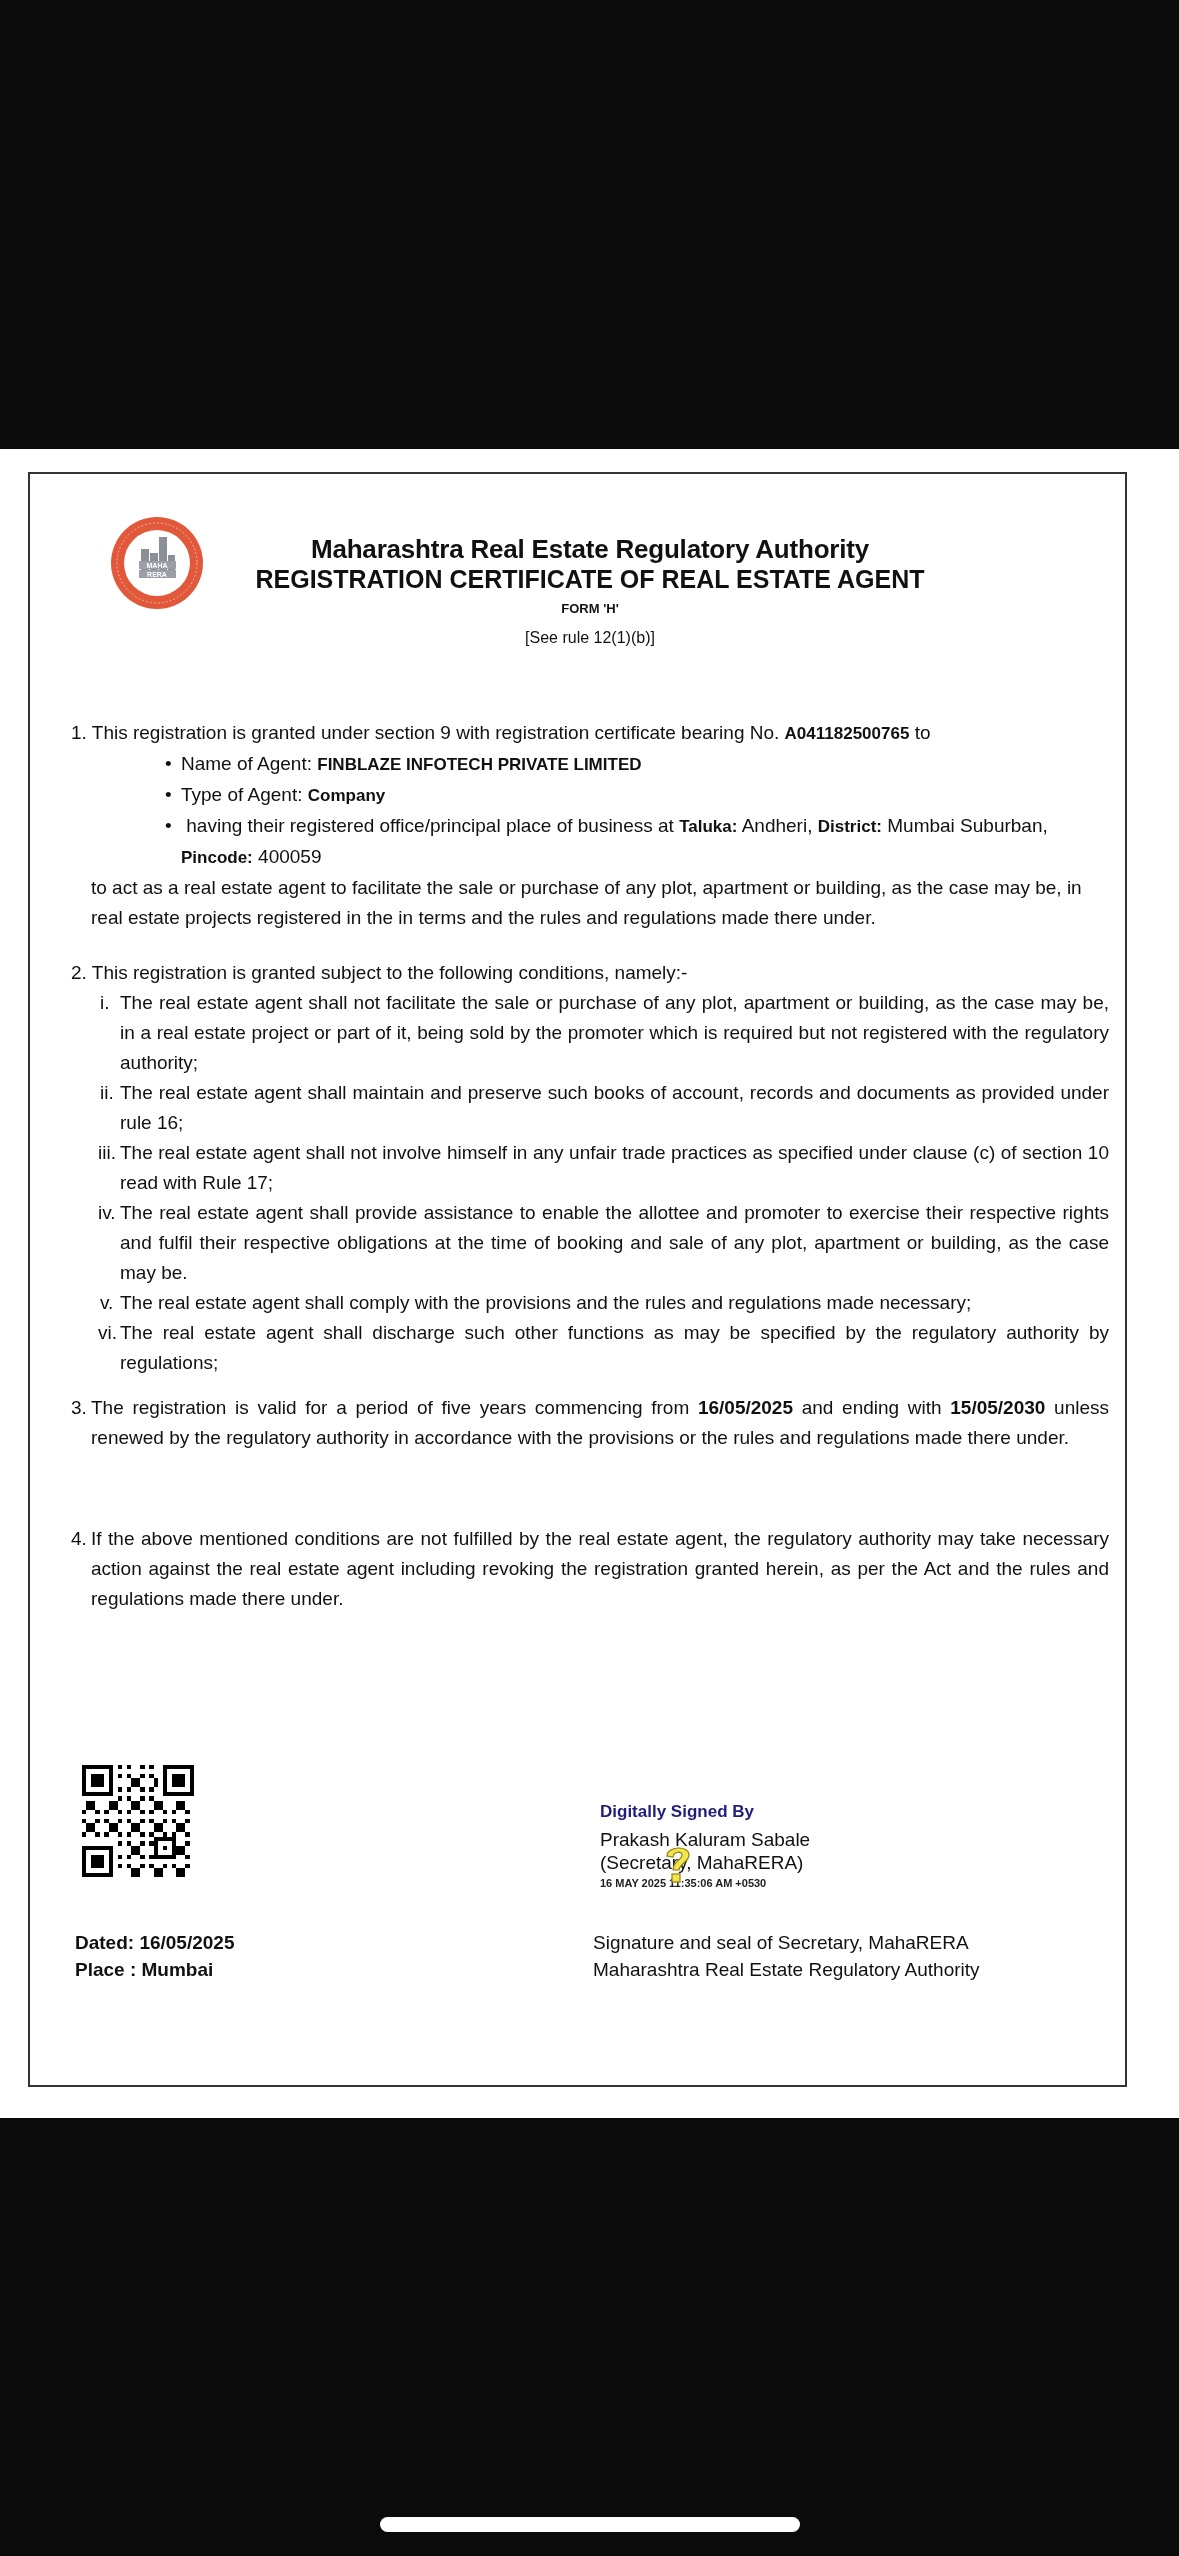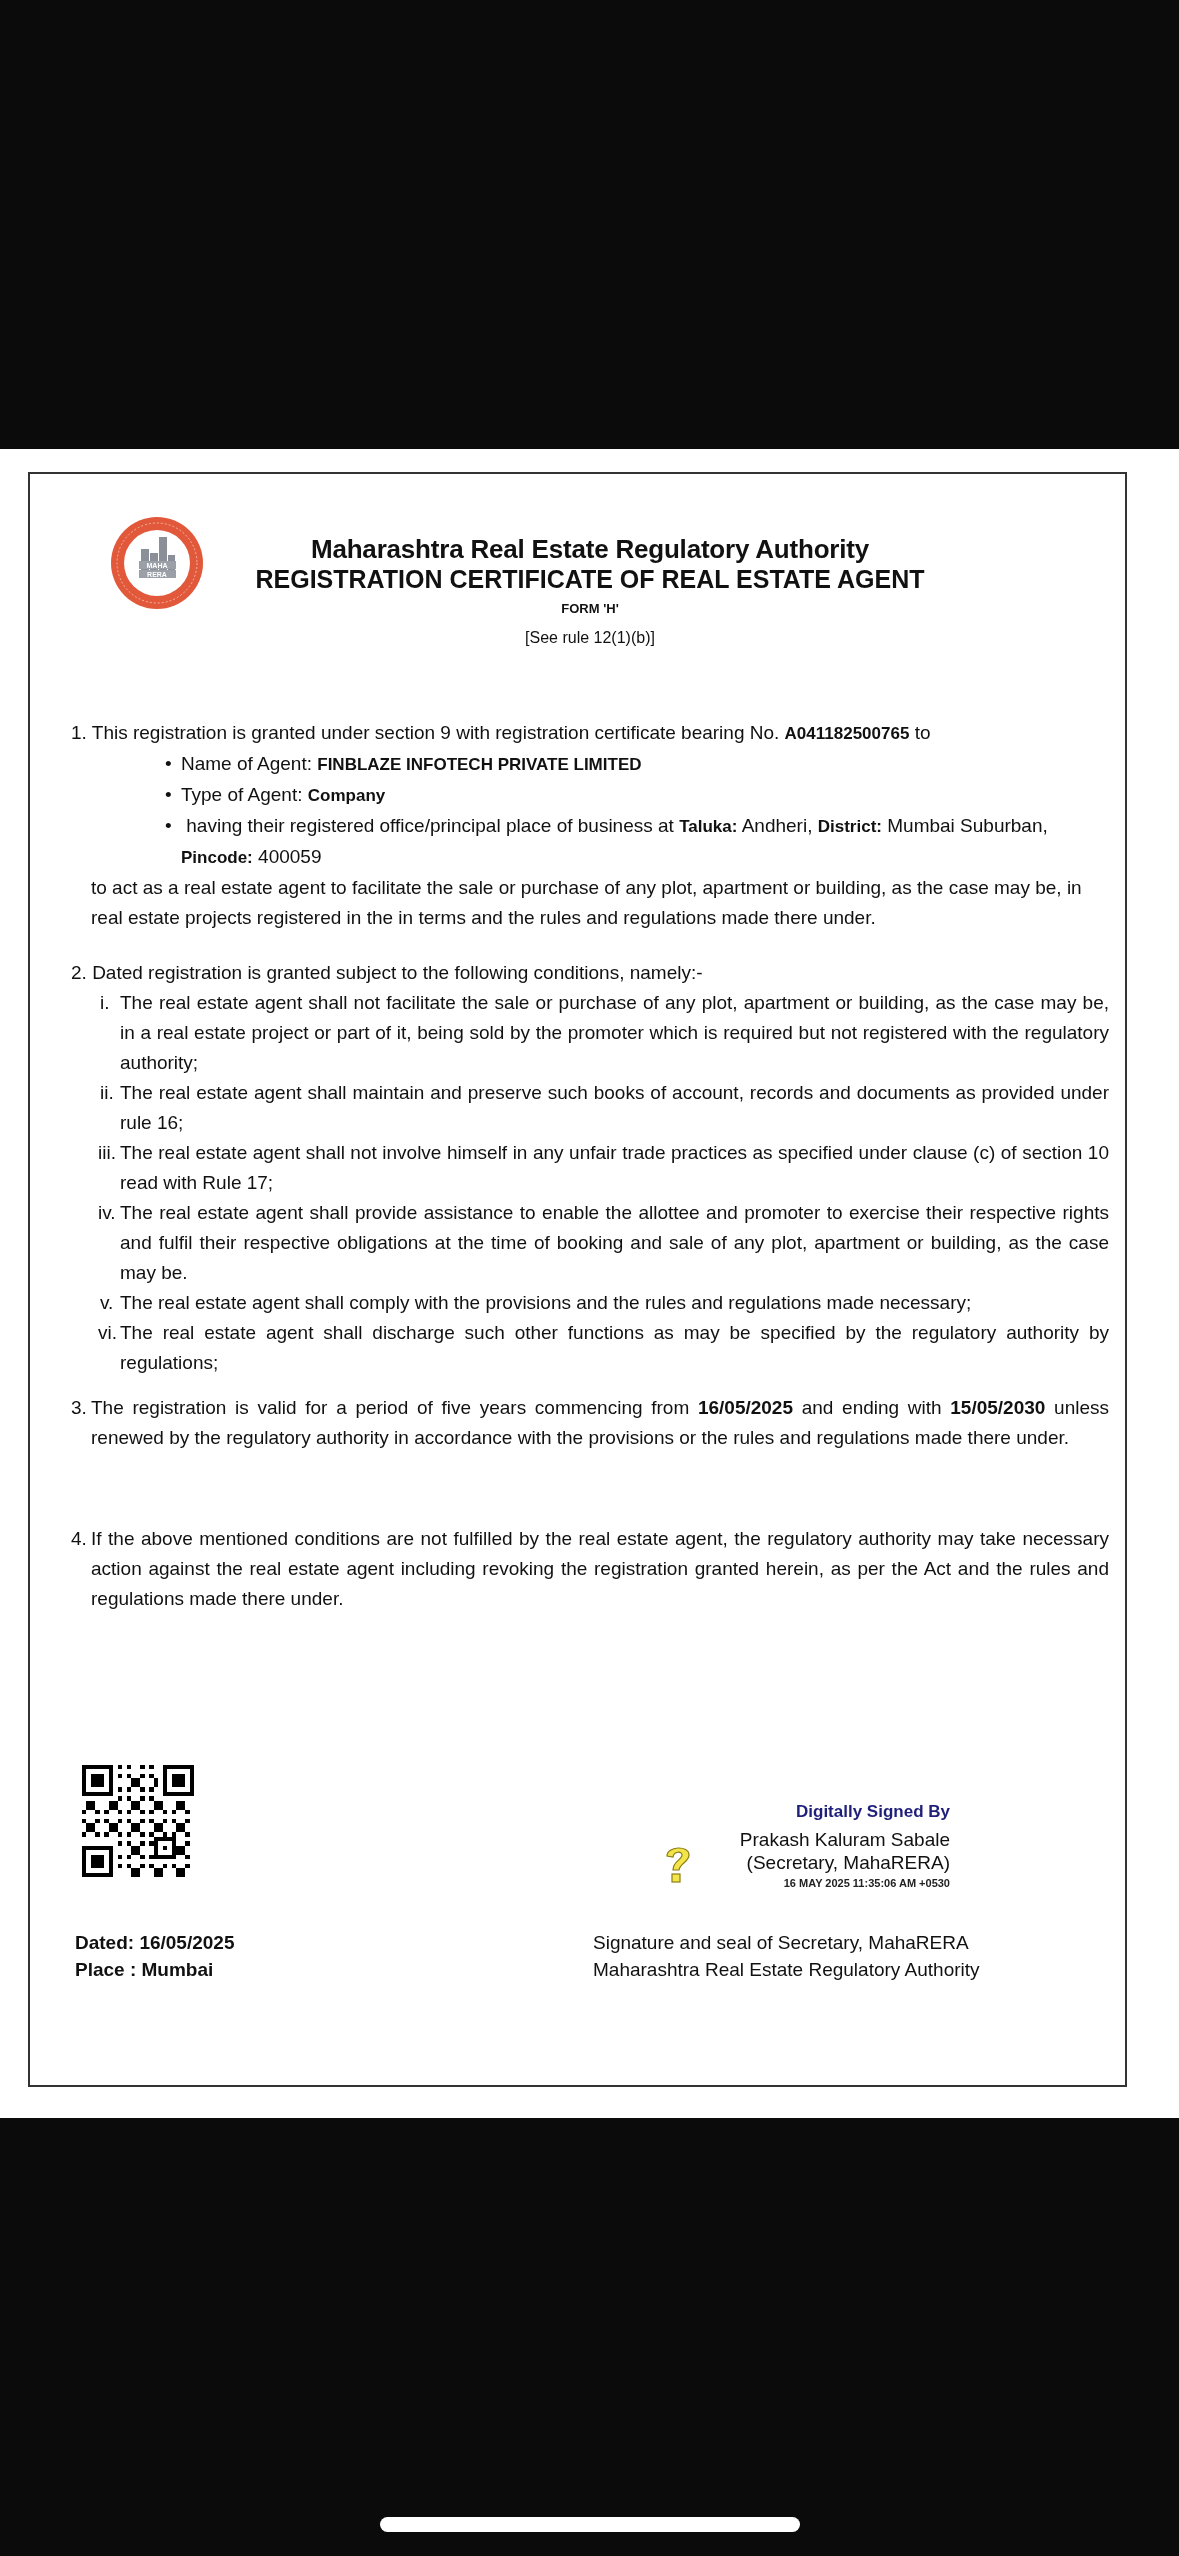--- a/index.html
+++ b/index.html
@@ -33,21 +33,21 @@
   .cond { position:relative; padding-left:49px; text-align:justify; }
   .cond .num { position:absolute; left:29px; top:0; }
   .cond .num.wide { left:27px; }
   .sec3 { top:1393px; }
   .sec4 { top:1524px; }
   .para { position:relative; padding-left:20px; text-align:justify; }
   .para .n { position:absolute; left:0; top:0; }
 
   .qr { position:absolute; left:82px; top:1765px; width:112px; height:112px; }
 
-  .sig { position:absolute; left:600px; top:1800px; width:350px; text-align:right; }
+  .sig { position:absolute; left:600px; top:1800px; width:350px; text-align:left; }
   .sig-head { color:#1f1f7a; font-weight:bold; font-size:17px; line-height:24px; }
   .sig-name { font-size:19px; line-height:24px; margin-top:4px; }
   .sig-role { font-size:19px; line-height:22px; }
   .sig-time { font-size:11px; font-weight:bold; line-height:18px; color:#222; }
   .q-icon { position:absolute; left:660px; top:1842px; width:36px; height:44px; }
 
   .footer-left { position:absolute; left:75px; top:1929px; font-size:19px; line-height:27px; font-weight:bold; }
   .footer-right { position:absolute; left:593px; top:1929px; font-size:19px; line-height:27px; }
 
   .home-indicator { position:absolute; left:380px; top:2517px; width:420px; height:15px; background:#fff; border-radius:8px; }
@@ -110,21 +110,21 @@
       <span class="sb">Pincode:</span>
       <span>400059</span>
     </li>
   </ul>
   <div class="cont">to act as a real estate agent to facilitate the sale or purchase of any plot, apartment or building, as the case may be, in real estate projects registered in the  in terms and the rules and regulations made there under.</div>
 </div>
 
 <div class="body-text sec2">
   <div>
     <span>2.</span>
-    <span>Dated registration is granted subject to the following conditions, namely:-</span>
+    <span>This registration is granted subject to the following conditions, namely:-</span>
   </div>
   <div class="cond">
     <span class="num">i.</span>
     <span>The real estate agent shall not facilitate the sale or purchase of any plot, apartment or building, as the case may be, in a real estate project or part of it, being sold by the promoter which is required but not registered with the regulatory authority;</span>
   </div>
   <div class="cond">
     <span class="num">ii.</span>
     <span>The real estate agent shall maintain and preserve such books of account, records and documents as provided under rule 16;</span>
   </div>
   <div class="cond">

